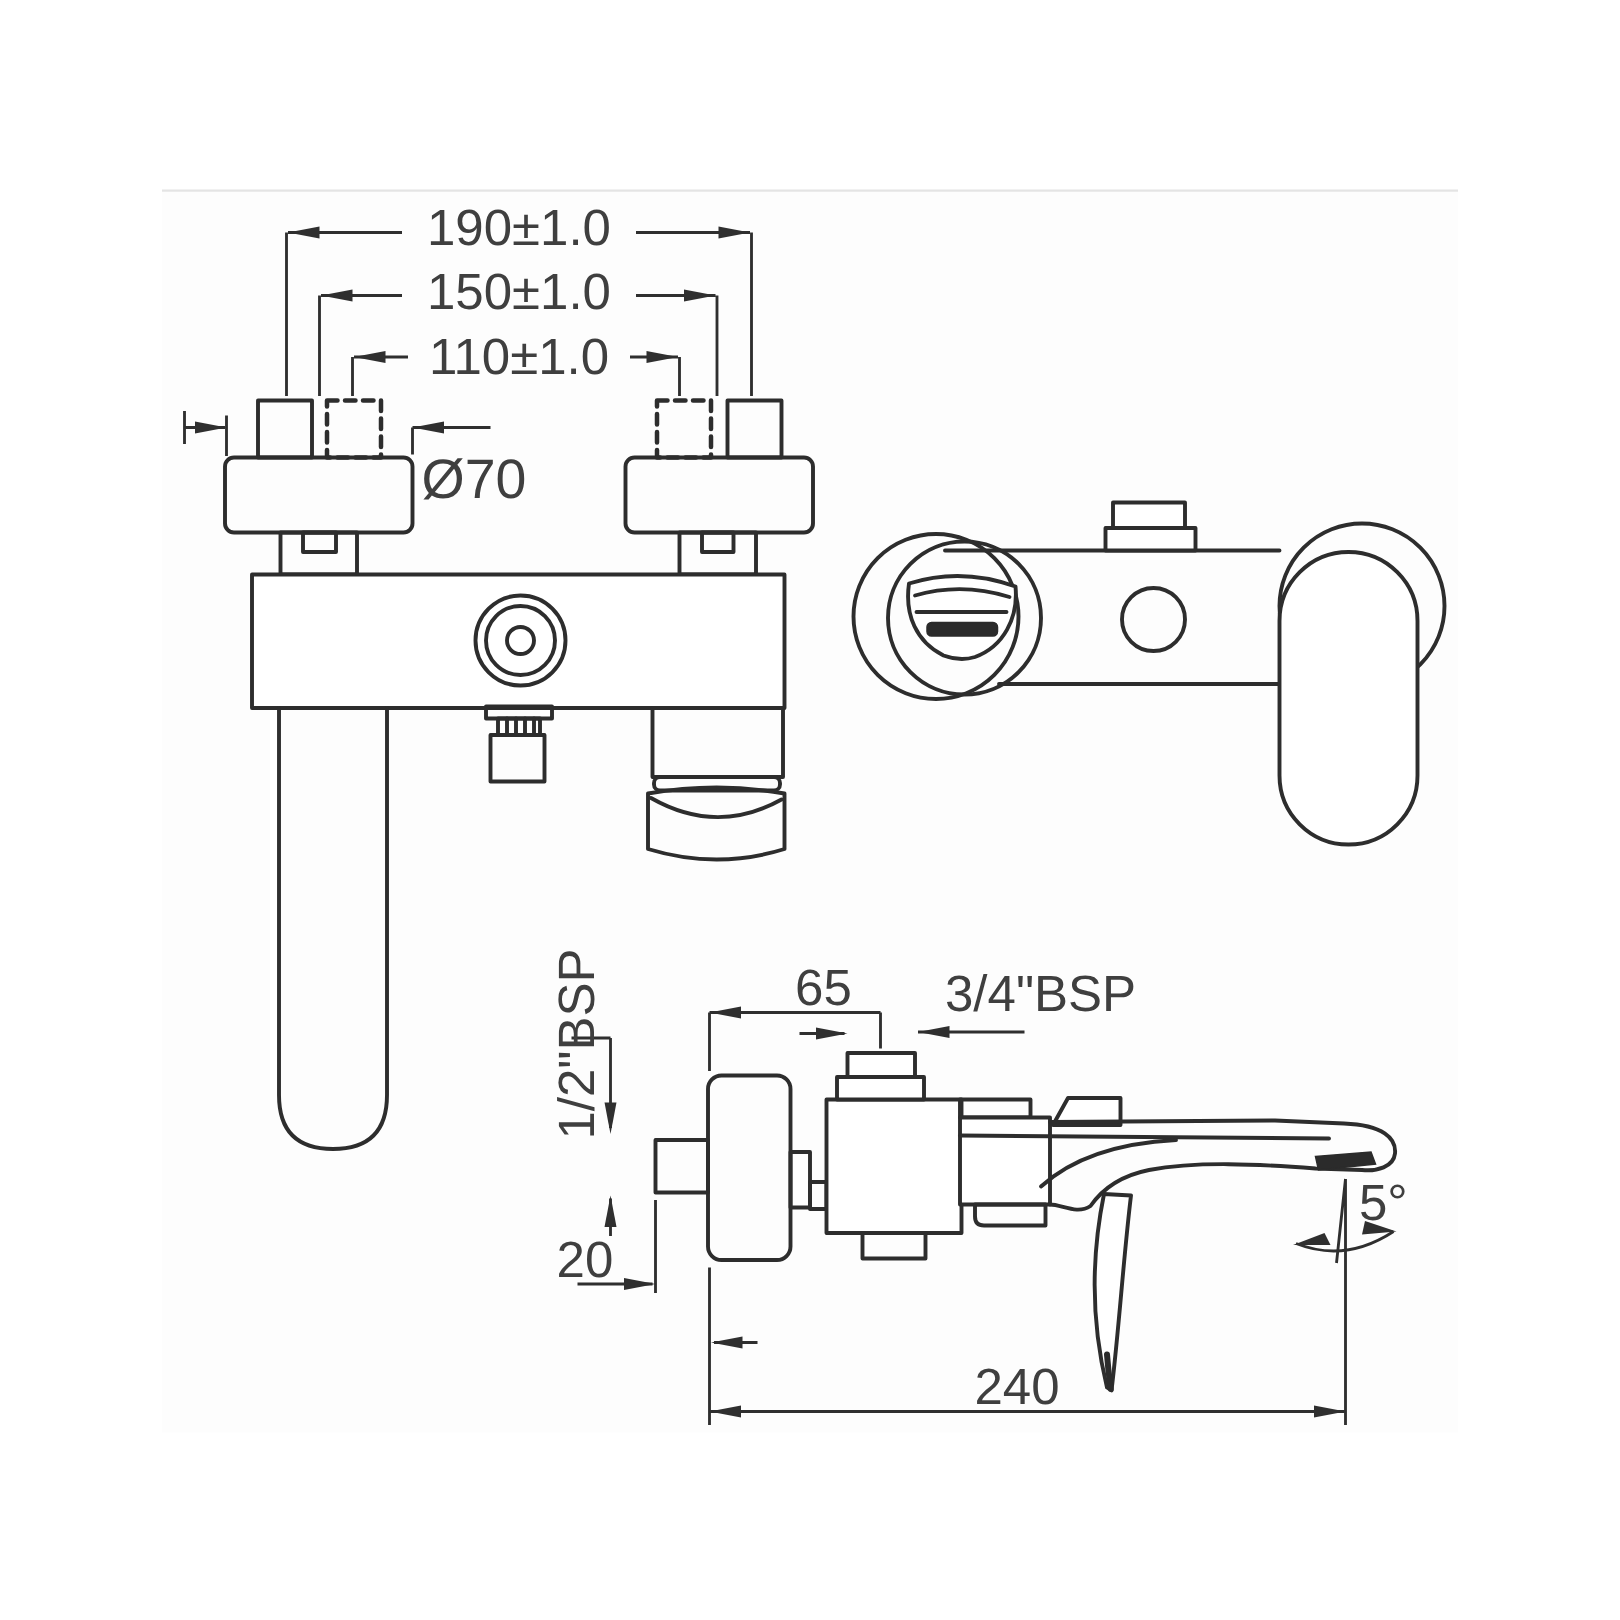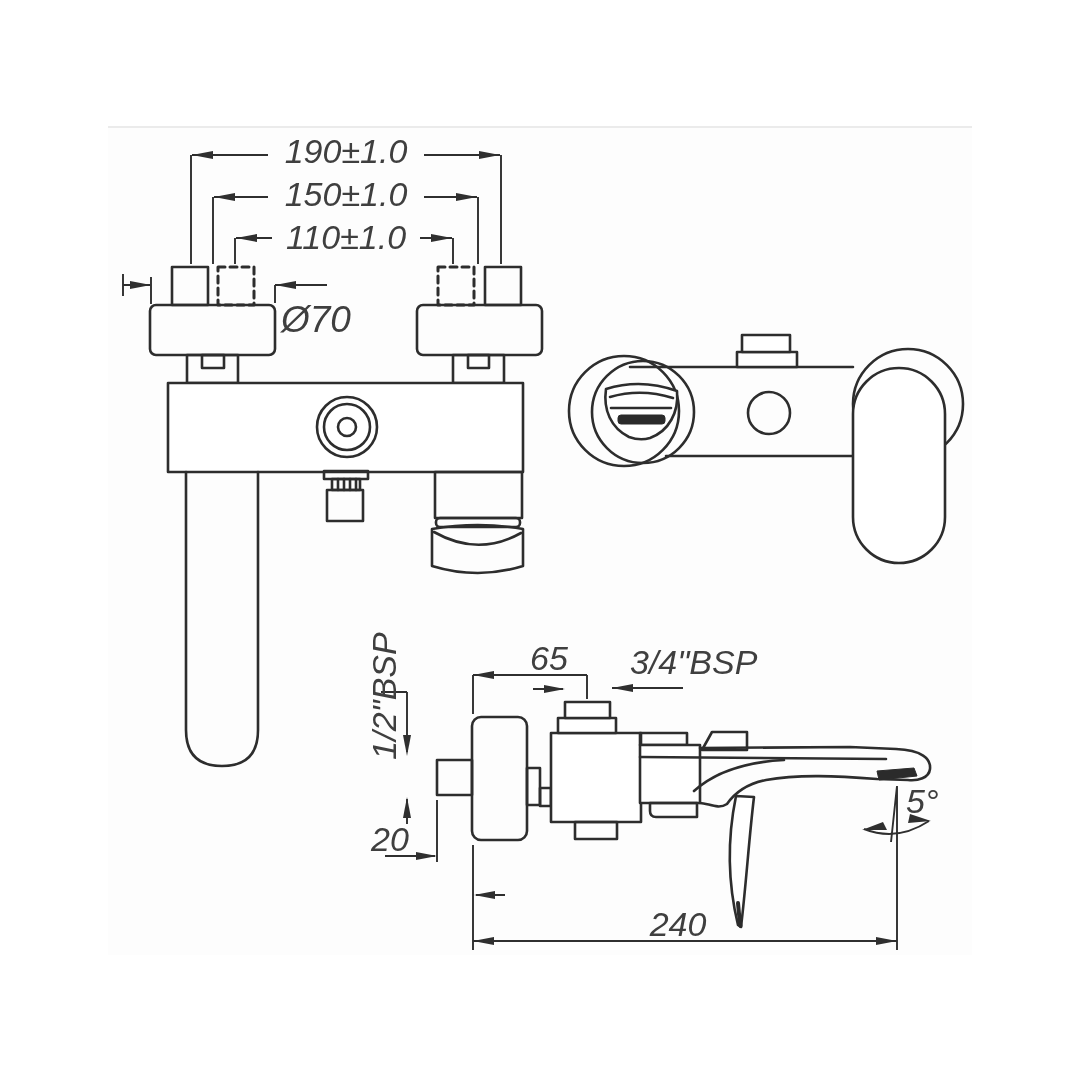--- a/index.html
+++ b/index.html
@@ -1,17 +1,17 @@
 <!DOCTYPE html>
 <html><head>
 <meta charset="utf-8">
 <style>
   html,body{margin:0;padding:0;background:#ffffff;}
   #canvas{position:relative;width:1080px;height:1080px;background:#ffffff;overflow:hidden;
-          font-family:"Liberation Sans", sans-serif;font-style:italic;}
+          font-family:"Liberation Sans", sans-serif;}
   svg{position:absolute;left:0;top:0;}
   text{fill:#3f3f3f;font-family:"Liberation Sans", sans-serif;}
   .part{stroke:#2d2d2d;stroke-width:2.6;fill:none;stroke-linejoin:round;stroke-linecap:round;}
   .partfill{stroke:#2d2d2d;stroke-width:2.6;fill:#ffffff;stroke-linejoin:round;}
   .dashed{stroke-dasharray:7 5;stroke-width:3;}
   .dim{stroke:#2f2f2f;stroke-width:1.9;fill:none;stroke-linecap:butt;}
   .ah{fill:#2f2f2f;stroke:none;}
   .dark{fill:#2b2b2b;stroke:#2b2b2b;stroke-width:1;}
   .lbl{font-size:34px;}
   .lblbig{font-size:37px;}

